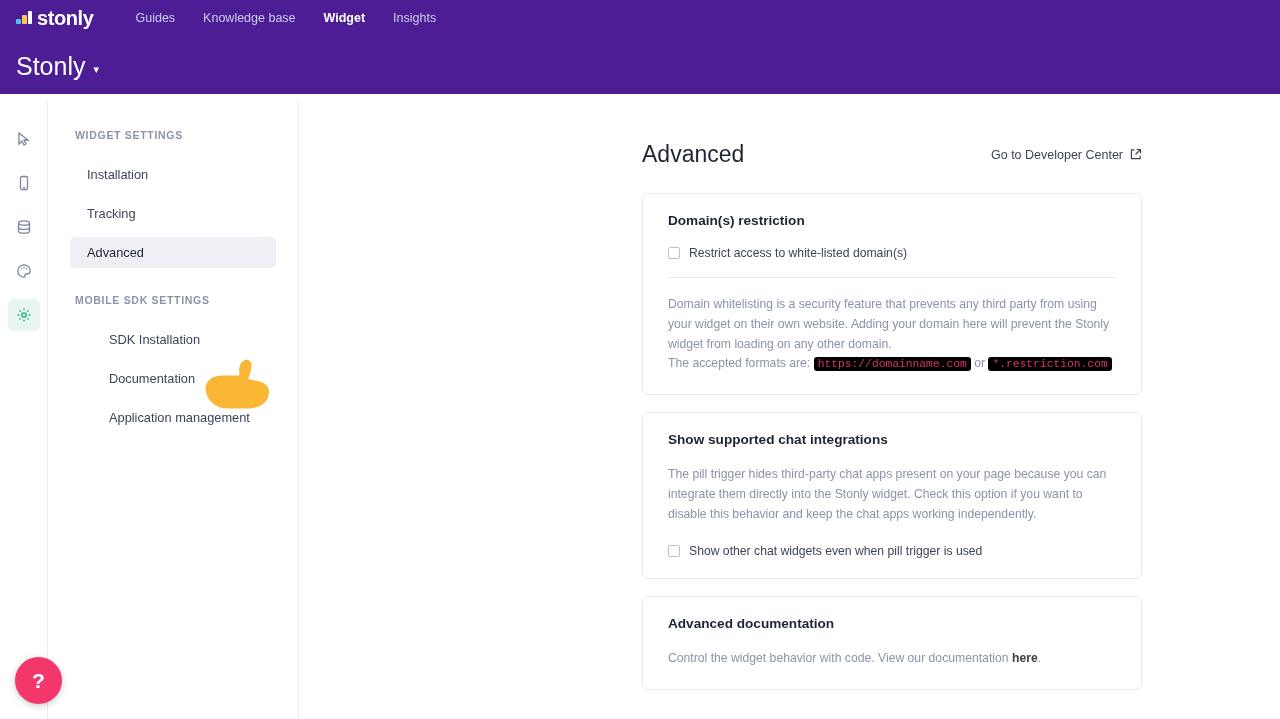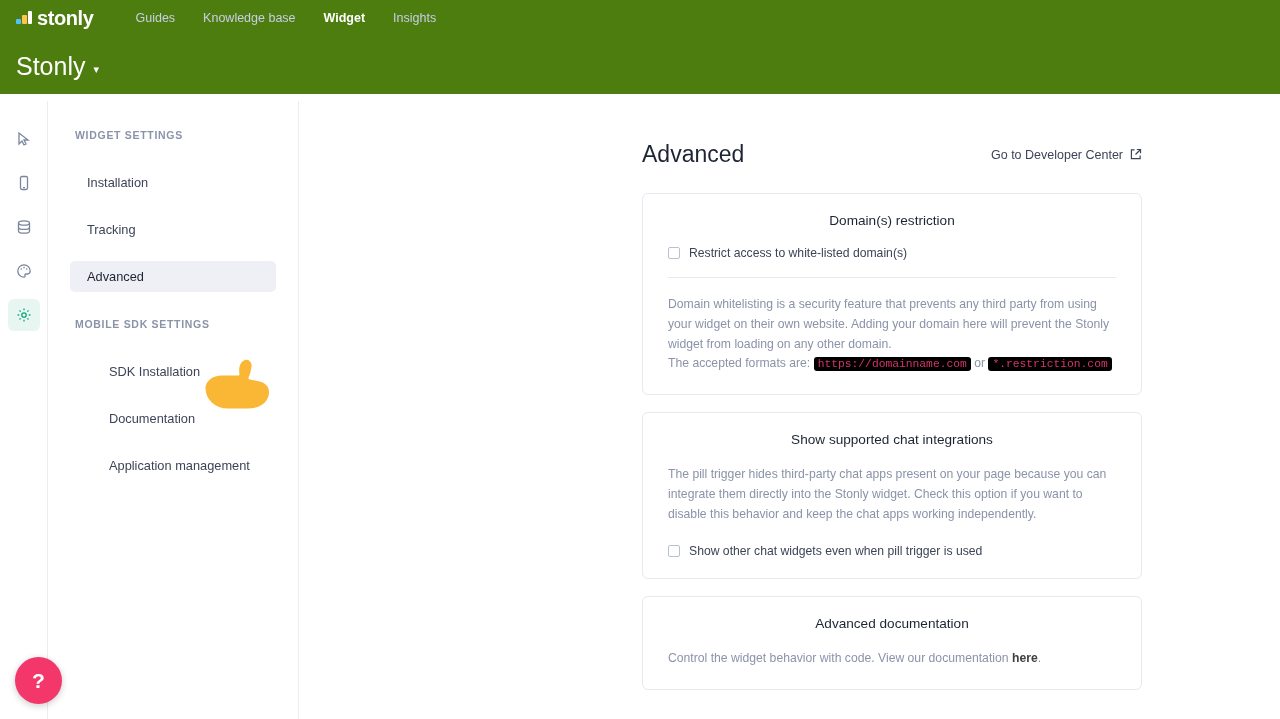--- a/index.html
+++ b/index.html
@@ -5,21 +5,21 @@
   * { box-sizing: border-box; margin: 0; padding: 0; }
   html, body {
     width: 1280px; height: 719px;
     font-family: "Liberation Sans", sans-serif;
     background: #ffffff;
     overflow: hidden;
   }
   
   .topbar {
     position: absolute; top: 0; left: 0; width: 1280px; height: 94px;
-    background: #4d7c0f;
+    background: #4c1d95;
   }
   .topnav {
     position: absolute; top: 0; left: 0; height: 36px;
     display: flex; align-items: center; gap: 0;
     padding-left: 16px;
   }
   .brand {
     display: flex; align-items: center; gap: 5px;
     margin-right: 28px;
   }
@@ -65,21 +65,21 @@
   .sidebar {
     position: absolute; left: 48px; top: 101px; width: 251px; height: 618px;
     background: #ffffff; border-right: 1px solid #e9ecf2; padding-top: 28px;
   }
   .side-head {
     font-size: 10.5px; letter-spacing: 0.7px; color: #8a93a8;
     text-transform: uppercase; padding: 0 0 10px 27px; font-weight: bold;
   }
   .side-head.second { padding-top: 23px; }
   .side-item {
-    height: 31px; margin: 16px 22px 3px 22px; padding-left: 17px;
+    height: 31px; margin: 8px 22px 3px 22px; padding-left: 17px;
     display: flex; align-items: center; border-radius: 5px;
     font-size: 12.8px; color: #3c4457; cursor: pointer;
   }
   .side-item.active { background: #eef0f5; color: #1d2433; }
   .side-item.sub { padding-left: 39px; }
 
   
   .main {
     position: absolute; left: 299px; top: 101px; width: 981px; height: 618px;
     background: #ffffff; overflow: hidden;
@@ -95,21 +95,21 @@
   .dev-link {
     font-size: 12.5px; color: #3c4457; display: flex; align-items: center; gap: 6px;
     cursor: pointer;
   }
   .dev-link svg { display: block; }
 
   .card {
     border: 1px solid #e6e9ef; border-radius: 6px; background: #fff;
     width: 500px; margin-bottom: 17px; padding: 19px 25px 20px 25px;
   }
-  .card-title { font-size: 13.6px; color: #1d2433; font-weight: normal; margin-bottom: 18px; text-align: center; }
+  .card-title { font-size: 13.6px; color: #1d2433; font-weight: bold; margin-bottom: 18px; }
   .chk-row { display: flex; align-items: center; gap: 9px; }
   .chk {
     width: 12px; height: 12px; border: 1px solid #b9c0cf; border-radius: 2px;
     background: #fff; flex: none; cursor: pointer;
   }
   .chk-label { font-size: 12.2px; color: #3c4457; }
   .divider { height: 1px; background: #e6e9ef; margin: 17px 0 17px 0; }
   .desc {
     font-size: 12.2px; color: #8a93a8; line-height: 1.62;
   }

